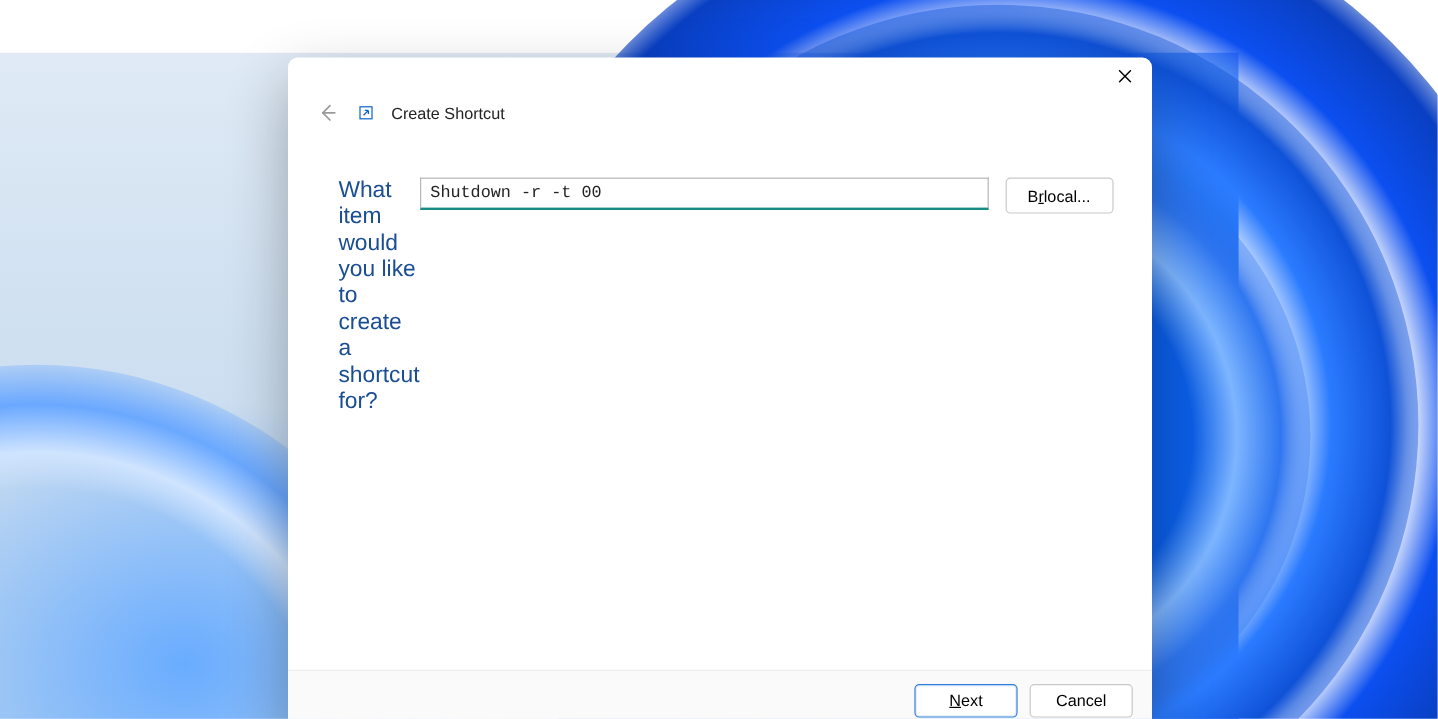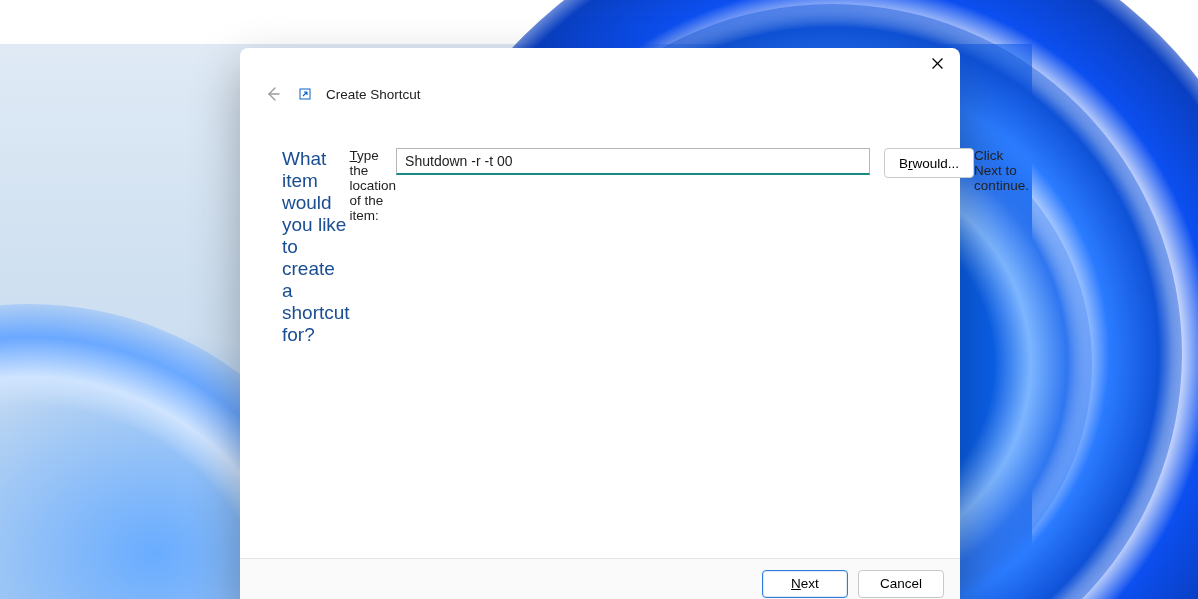--- a/index.html
+++ b/index.html
@@ -108,21 +108,21 @@
       display: flex;
       align-items: flex-start;
       gap: 14px;
       margin-bottom: 42px;
     }
     .location-input {
       flex: 0 0 474px;
       height: 27px;
       padding: 2px 8px 2px 8px;
       font-size: 14px;
-      font-family: Liberation Sans, sans-serif;
+      font-family: Liberation Mono, monospace;
       color: #222;
       background: #fff;
       border: 1px solid #b6b6b6;
       border-bottom: 2px solid #168a83;
       outline: none;
     }
     .browse-btn {
       width: 90px;
       height: 30px;
       font-size: 13.5px;
@@ -199,31 +199,27 @@
           <rect x="1" y="1" width="10" height="10" fill="none" stroke="#0a63c9" stroke-width="1"></rect>
           <path d="M4 8 L8 4 M8 4 H5 M8 4 V7" stroke="#0a63c9" stroke-width="1.1" fill="none"></path>
         </svg>
       </span>
       <span class="dlg-title">Create Shortcut</span>
     </div>
 
     <div class="content">
       <div class="heading">What item would you like to create a shortcut for?</div>
 
-      <div class="field-label">
-        <span class="accel">T</span><span>ype the location of the item:</span>
-      </div>
       <div class="input-row">
         <input class="location-input" type="text" value="Shutdown -r -t 00" style="">
         <button class="browse-btn">
-          <span>B</span><u>r</u><span>would...</span>
+          <span>B</span><u>r</u><span>local...</span>
         </button>
       </div>
 
-      <div class="continue-hint">Click Next to continue.</div>
     </div>
 
     <div class="footer">
       <button class="btn primary">
         <u>N</u><span>ext</span>
       </button>
       <button class="btn">Cancel</button>
     </div>
 
   </div>

